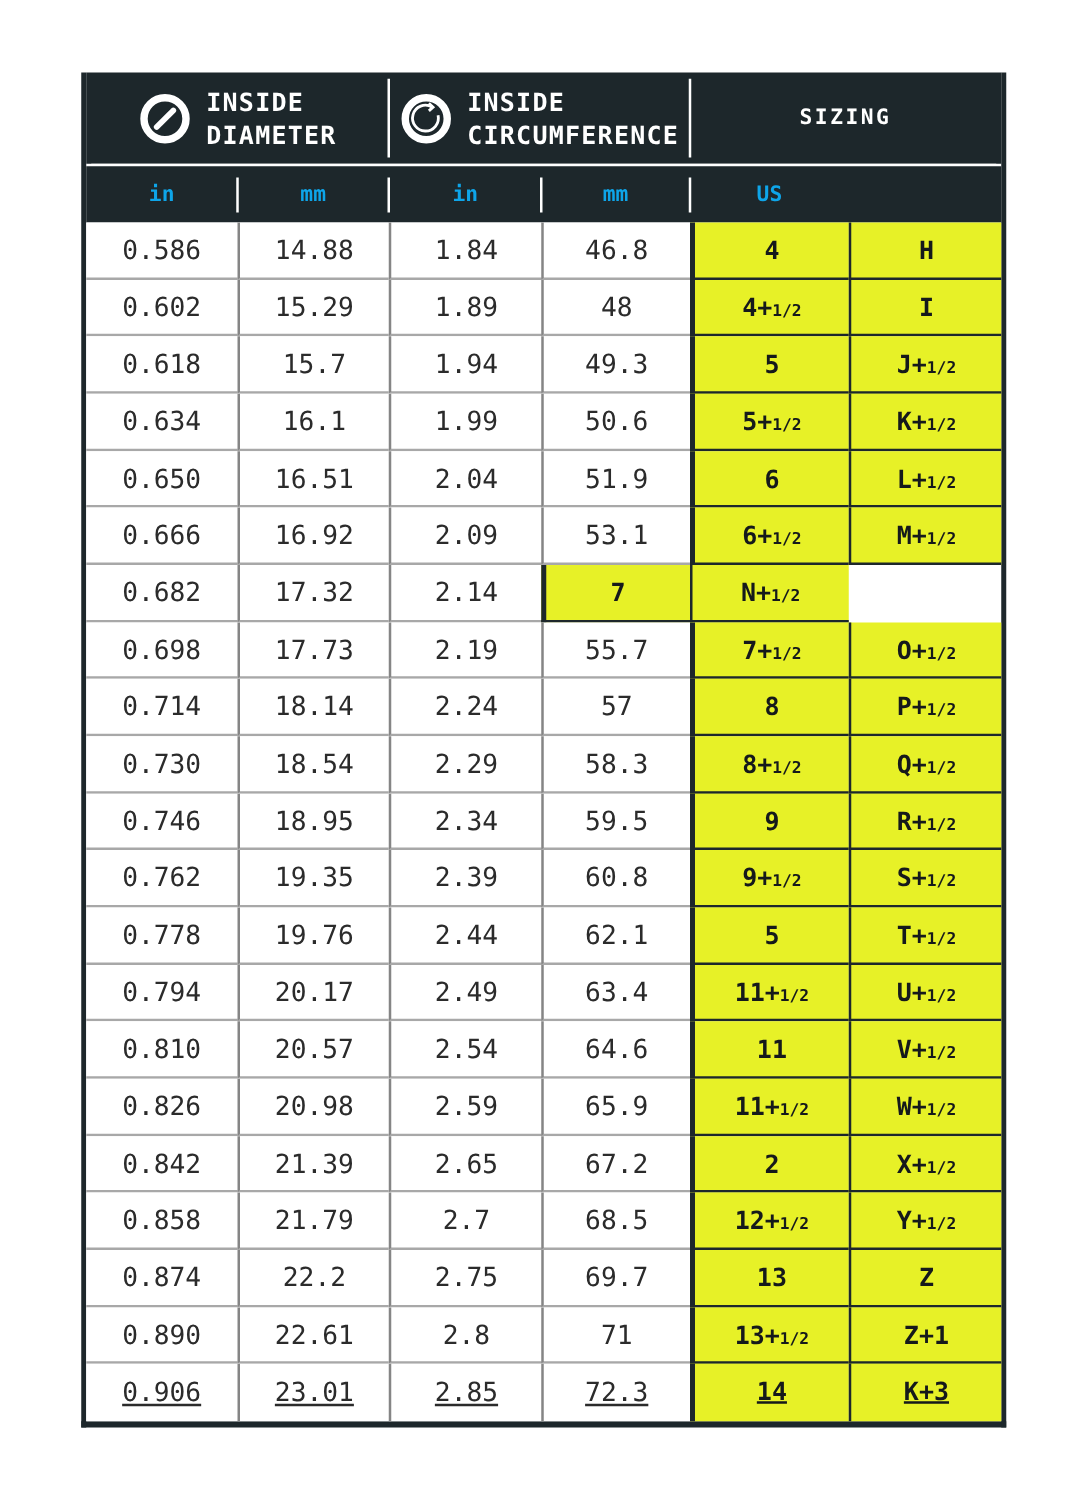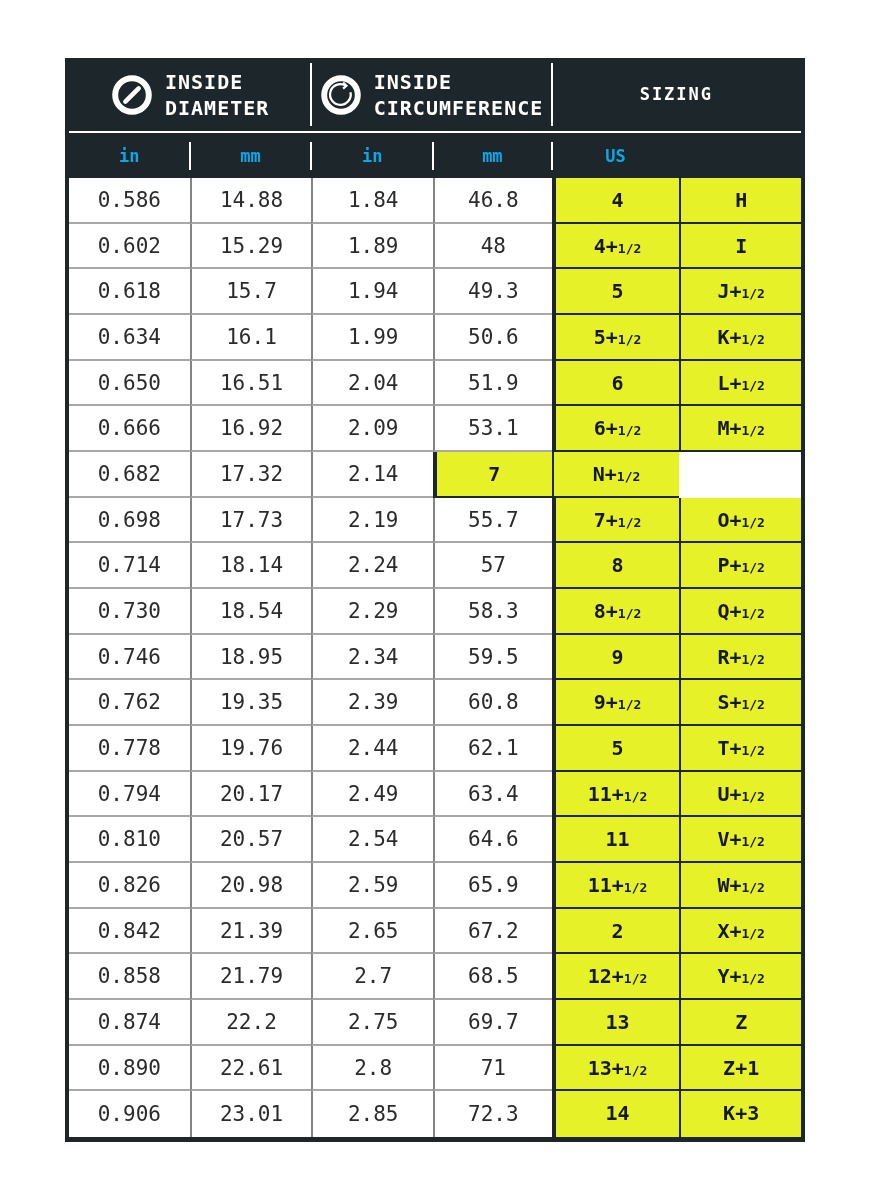--- a/index.html
+++ b/index.html
@@ -71,21 +71,21 @@
   .c.b{border-left:2px solid var(--grid-v);}
   .y{
     background:var(--highlight);
     display:flex;align-items:baseline;justify-content:center;
     padding-top:10px;
     font-weight:bold;font-size:20px;color:#15191b;
     border-bottom:2px solid var(--header-bg);
   }
   .y.us{border-left:4px solid var(--header-bg);}
   .y.au{border-left:2px solid var(--header-bg);}
-  .row:last-child .c,.row:last-child .y{border-bottom:none;}
+  .row:last-child .c,.row:last-child .y{border-bottom:none;text-decoration:underline;}
   .frac{font-weight:bold;font-size:13px;letter-spacing:0;}
 </style>
 </head>
 <body>
 
 <div class="sizing-table">
 
   <div class="header-main">
     <div class="hgroup">
       <span class="icon">

